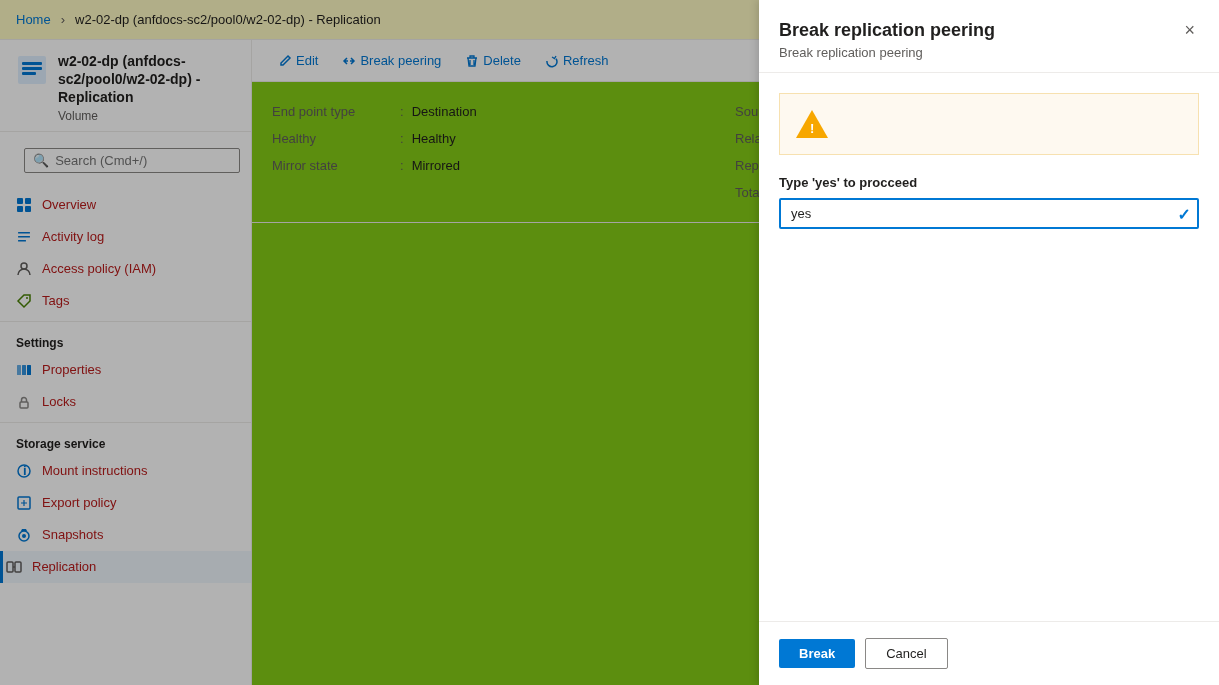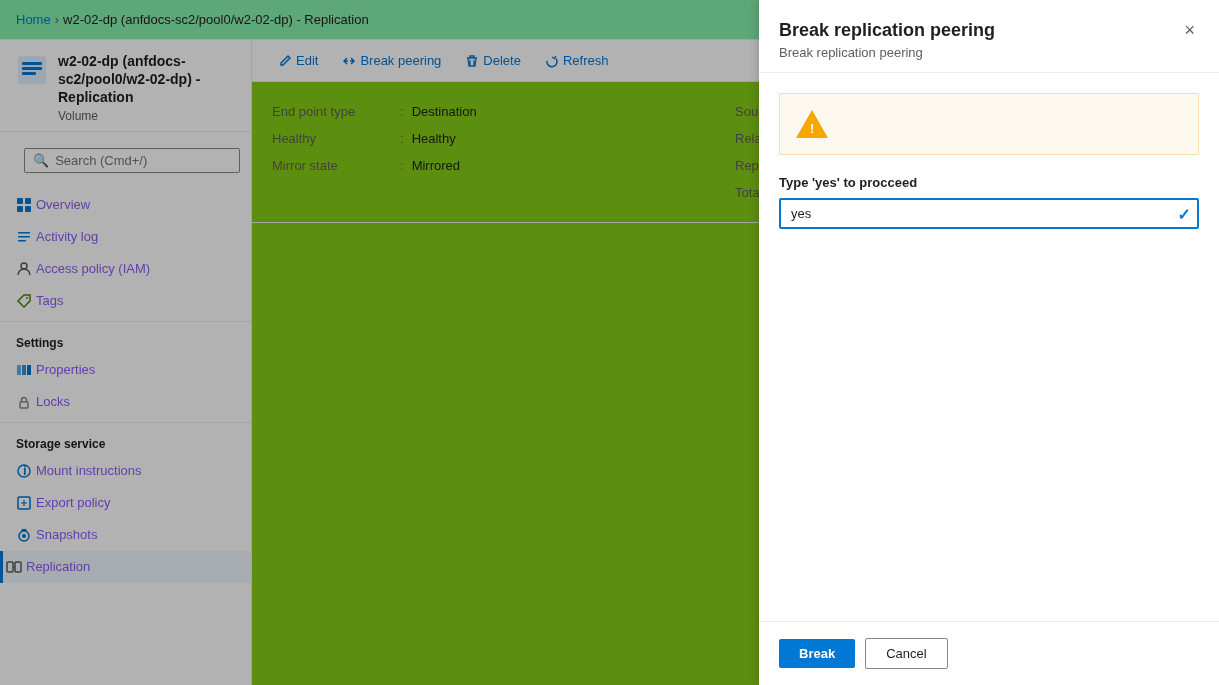--- a/index.html
+++ b/index.html
@@ -1,24 +1,25 @@
 <!DOCTYPE html>
 <html><head>
   <meta charset="utf-8">
   <style>
     * { box-sizing: border-box; margin: 0; padding: 0; font-family: 'Segoe UI', Arial, sans-serif; font-size: 13px; }
     body { background: #f3f2f1; width: 1219px; height: 685px; overflow: hidden; display: flex; flex-direction: column; }
 
     
     .top-bar {
-      background: #86efac;
+      background: #fef9c3;
       border-bottom: 1px solid #edebe9;
       padding: 8px 16px;
       display: flex;
       align-items: center;
+      gap: 6px;
       height: 40px;
     }
     .breadcrumb-item { color: #0078d4; cursor: pointer; font-size: 13px; }
     .breadcrumb-sep { color: #605e5c; font-size: 13px; margin: 0 4px; }
     .breadcrumb-current { color: #201f1e; font-size: 13px; }
 
     
     .main-wrapper {
       display: flex;
       flex: 1;
@@ -62,24 +63,24 @@
       background: #fff;
     }
     .search-box input {
       border: none; outline: none; flex: 1; font-size: 13px; color: #201f1e; background: transparent;
     }
     .search-icon-small { color: #605e5c; margin-right: 6px; font-size: 13px; }
 
     .nav-item {
       display: flex;
       align-items: center;
-      gap: 4px;
+      gap: 10px;
       padding: 8px 16px;
       cursor: pointer;
-      color: #8b5cf6;
+      color: #b91c1c;
       font-size: 13px;
     }
     .nav-item.active { background: #eff6fc; border-left: 3px solid #0078d4; padding-left: 3px; }
     .nav-icon { width: 16px; height: 16px; flex-shrink: 0; display: flex; align-items: center; justify-content: center; }
 
     .section-divider { border: none; border-top: 1px solid #edebe9; margin: 4px 0; }
     .section-label {
       padding: 10px 16px 4px 16px;
       font-size: 12px;
       font-weight: 600;

